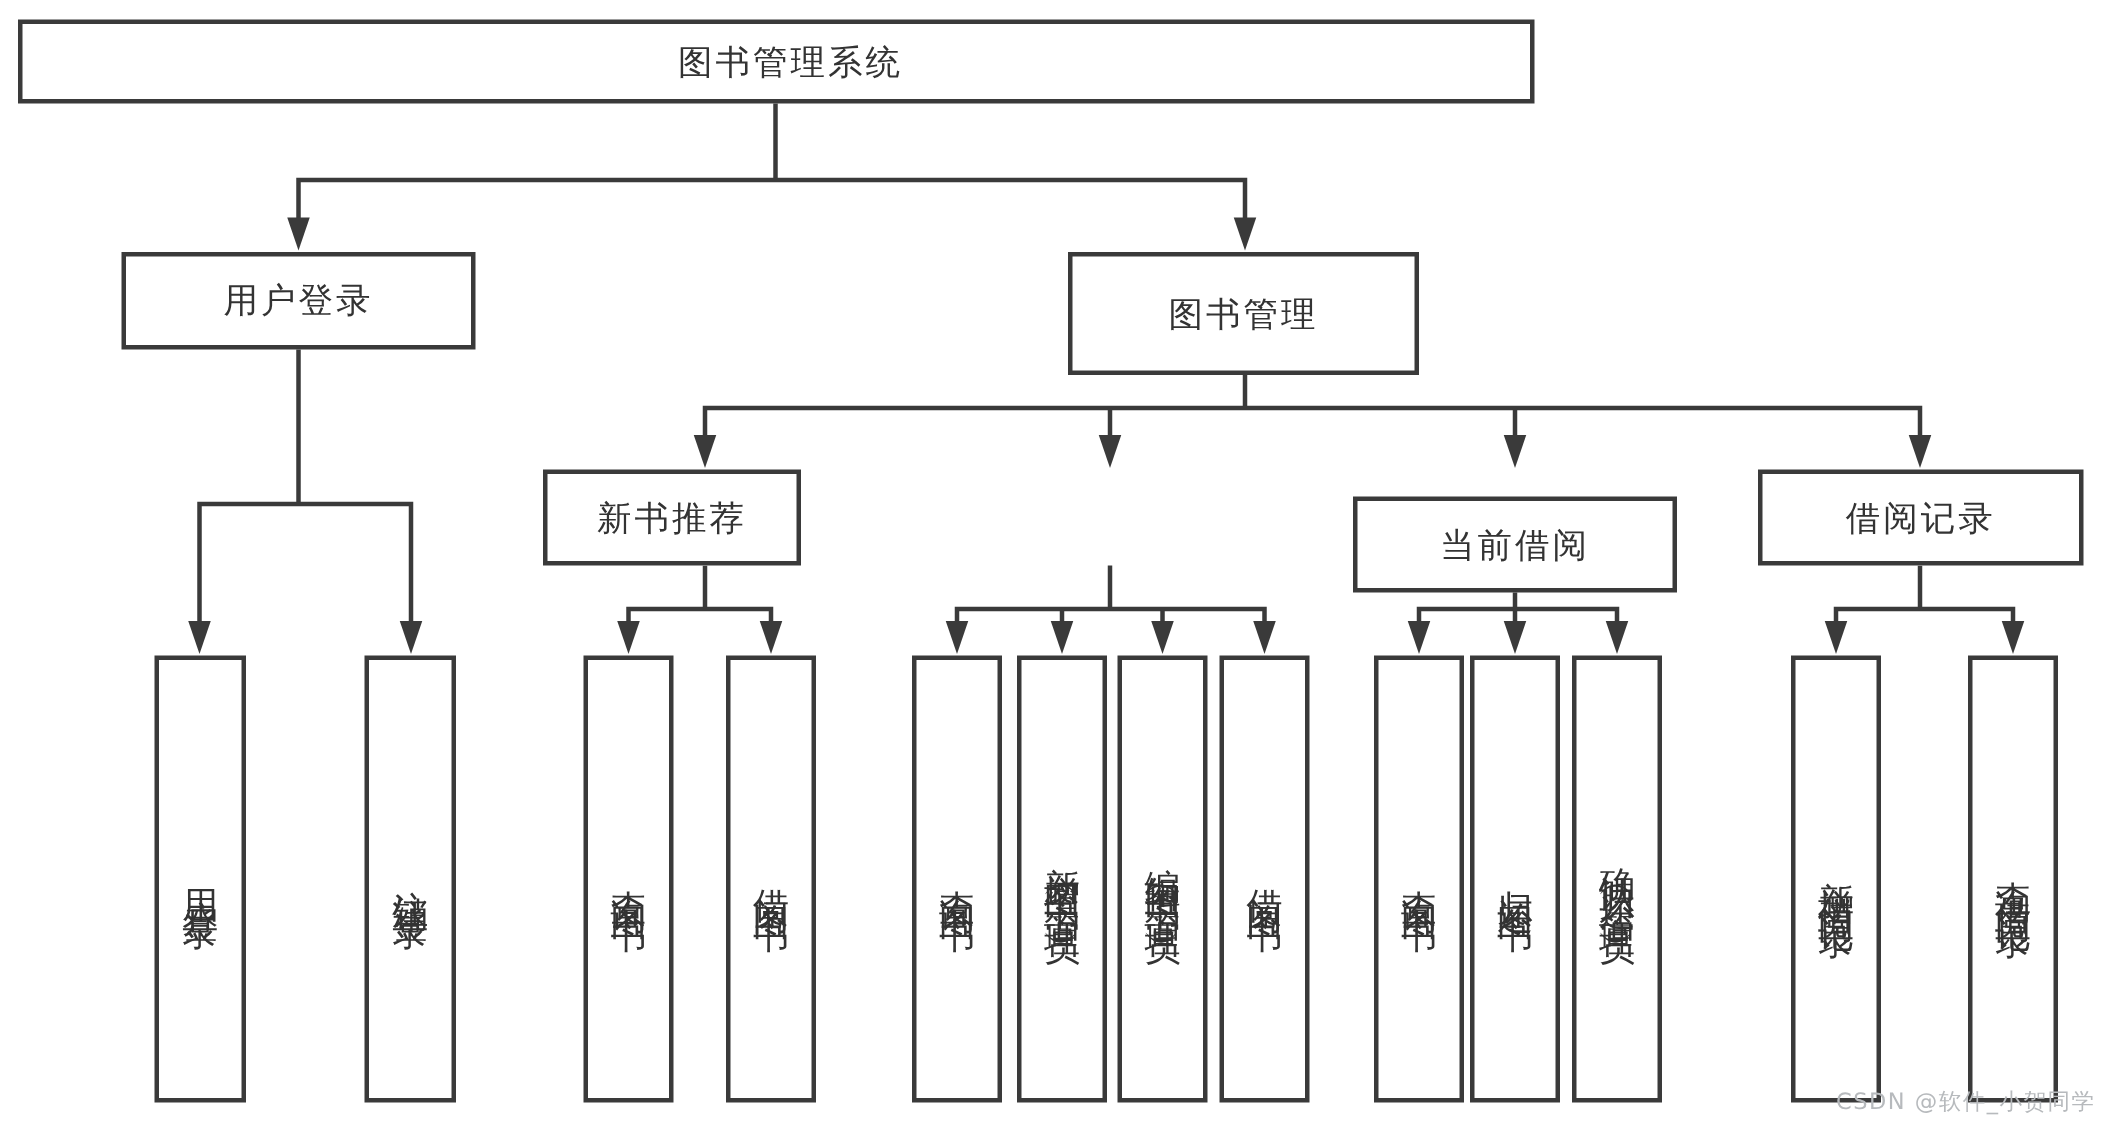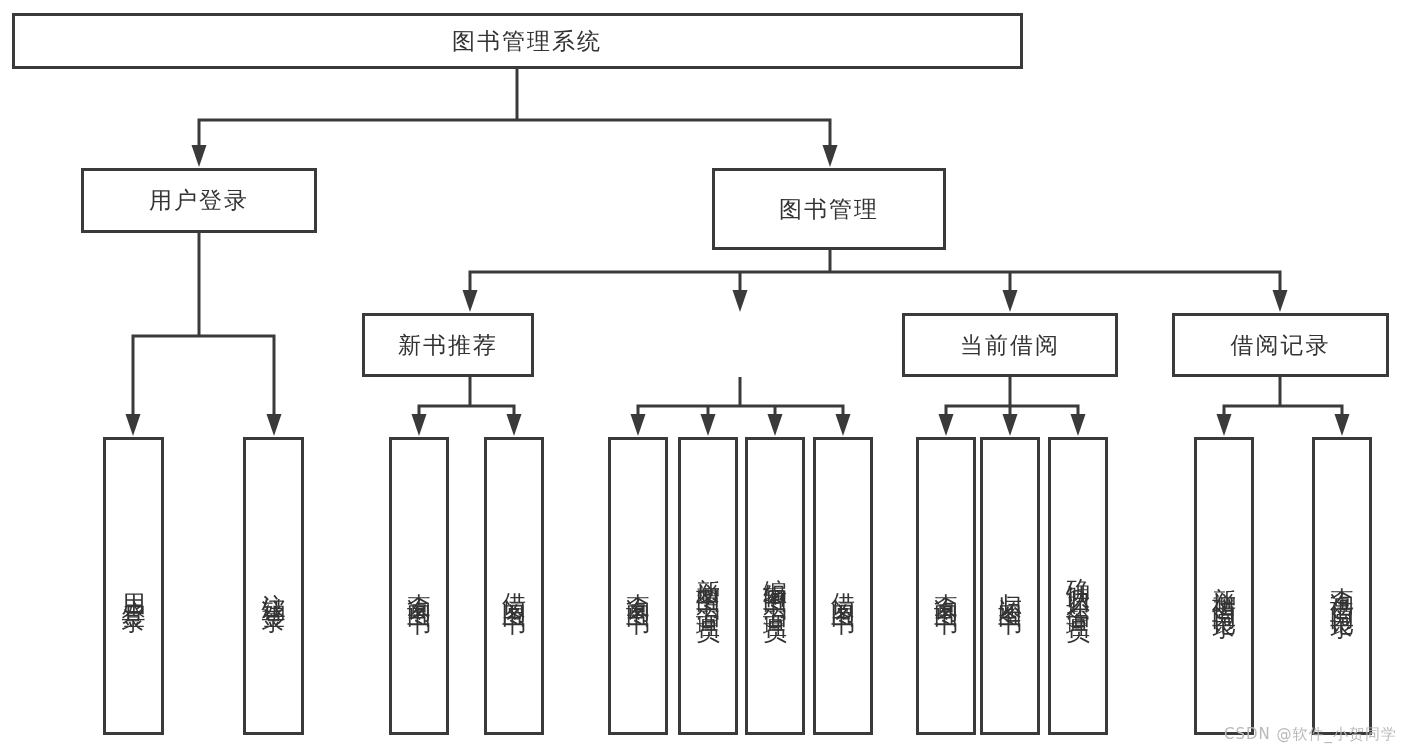--- a/index.html
+++ b/index.html
@@ -116,21 +116,21 @@
       <path d="M1334.5,414 h15 L1342,436 Z"></path>
     </g>
   </svg>
 
   <div class="box h" style="left:12px;top:13px;width:1011px;height:56px;padding-left:19px;">图书管理系统</div>
 
   <div class="box h" style="left:81px;top:168px;width:236px;height:65px;">用户登录</div>
   <div class="box h" style="left:712px;top:168px;width:234px;height:82px;">图书管理</div>
 
   <div class="box h" style="left:362px;top:313px;width:172px;height:64px;">新书推荐</div>
-  <div class="box h" style="left:902px;top:313px;width:216px;height:64px;">当前借阅</div>
+  <div class="box h" style="left:902px;top:331px;width:216px;height:64px;">当前借阅</div>
   <div class="box h" style="left:1172px;top:313px;width:217px;height:64px;">借阅记录</div>
 
   <div class="box v" style="left:103px;top:437px;width:61px;height:298px;">
     <span class="vlabel">用户登录</span>
   </div>
   <div class="box v" style="left:243px;top:437px;width:61px;height:298px;">
     <span class="vlabel">注销登录</span>
   </div>
 
   <div class="box v" style="left:389px;top:437px;width:60px;height:298px;">

